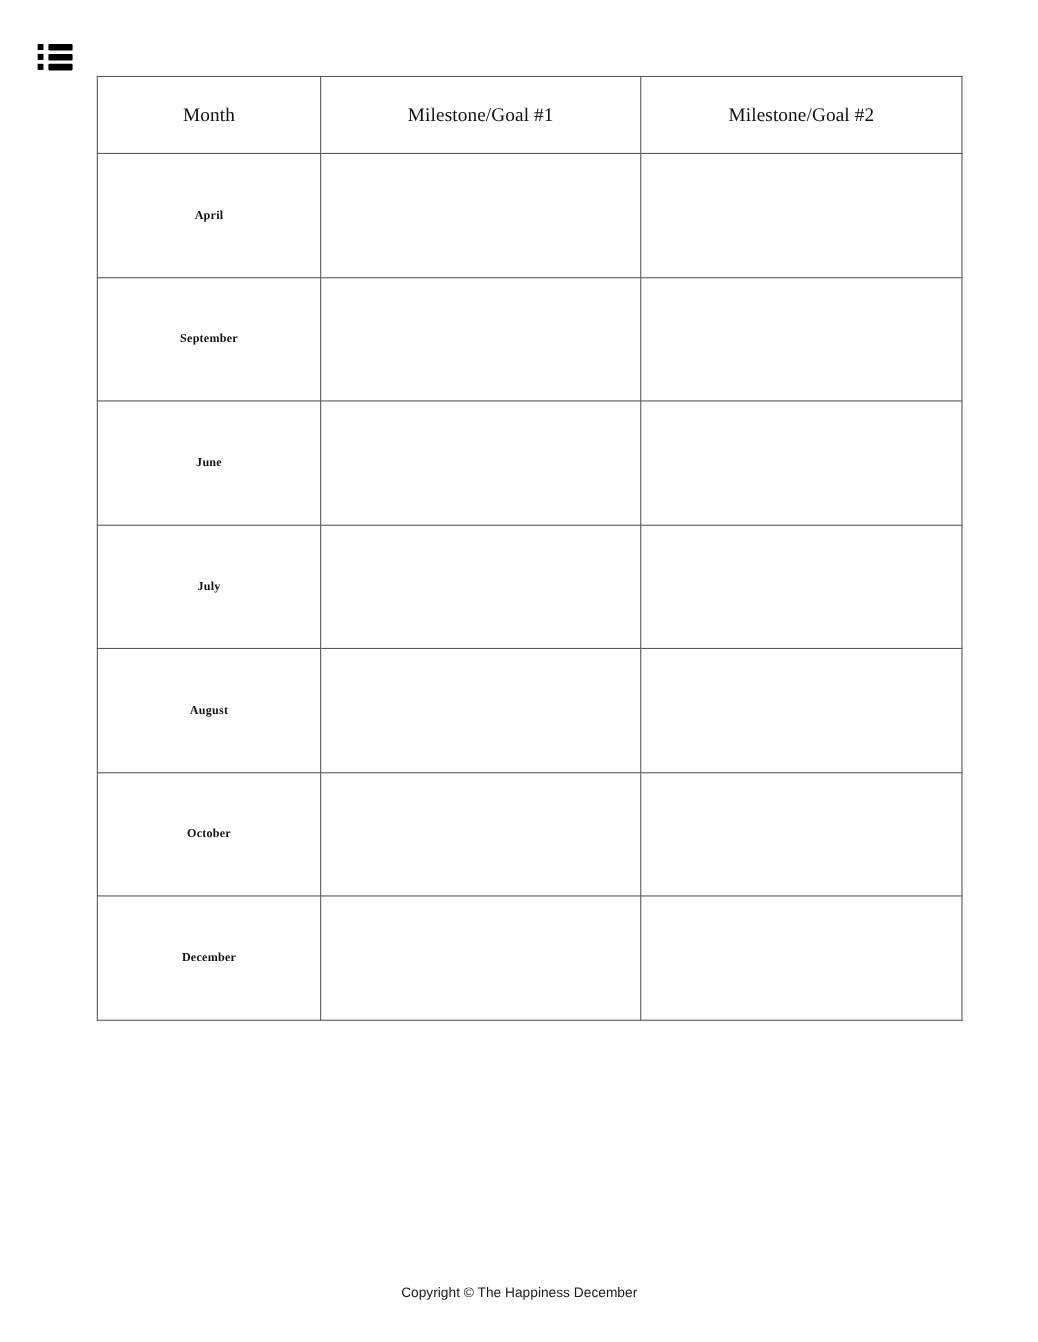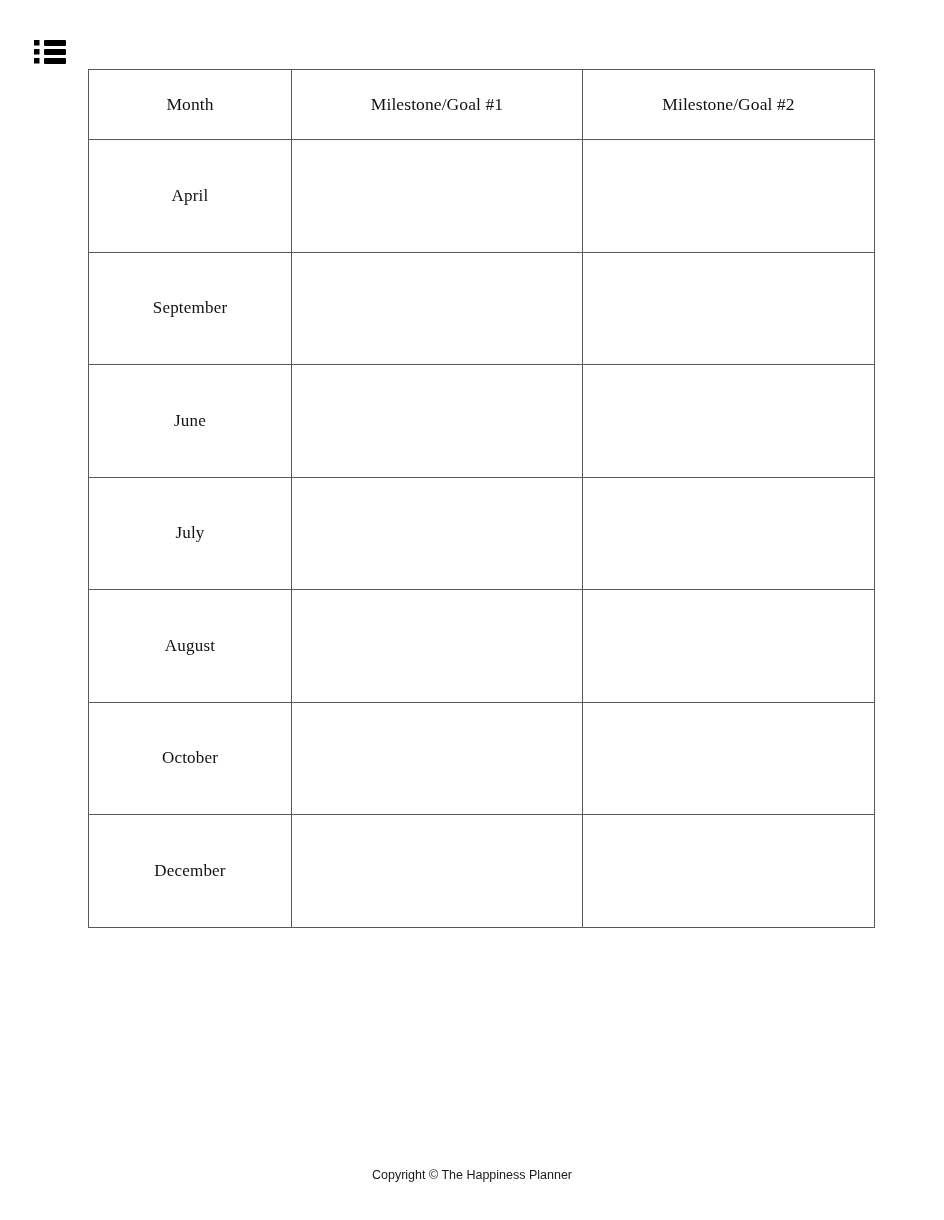--- a/index.html
+++ b/index.html
@@ -61,21 +61,22 @@
     font-size: 17.5px;
     letter-spacing: 0.1px;
     font-family: "Liberation Serif", "DejaVu Serif", serif;
   }
   .goal-table tbody td {
     height: 111.5px;
     font-size: 17px;
     letter-spacing: 0.2px;
   }
   .goal-table tbody td.cell-month {
-    font-size: 17px;
+    font-size: 11px;
+    font-weight: bold;
   }
   .goal-table tbody td.cell-entry {
     
   }
 
   
   .footer {
     position: absolute;
     left: 0;
     top: 1168px;
@@ -147,15 +148,15 @@
         <td class="cell-entry"></td>
       </tr>
       <tr>
         <td class="cell-month">December</td>
         <td class="cell-entry"></td>
         <td class="cell-entry"></td>
       </tr>
     </tbody>
   </table>
 
-  <div class="footer">Copyright © The Happiness Planner</div>
+  <div class="footer">Copyright © The Happiness December</div>
 
 </div>
 
 </body></html>

